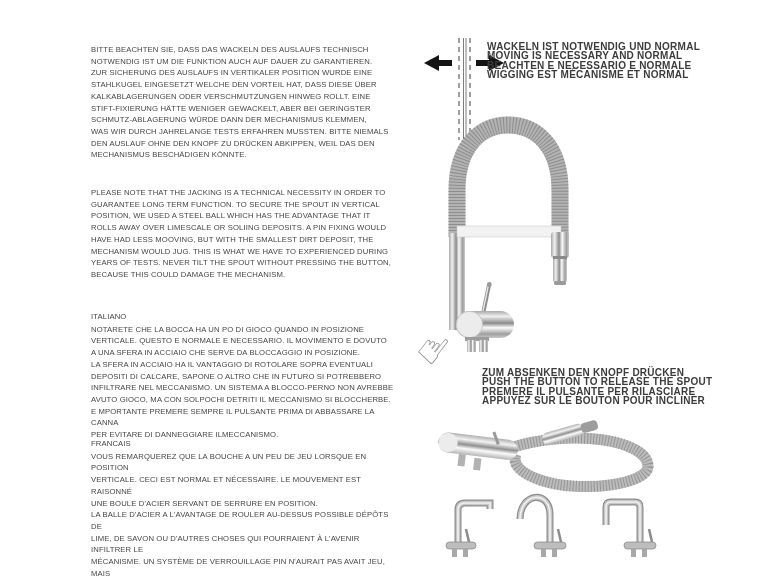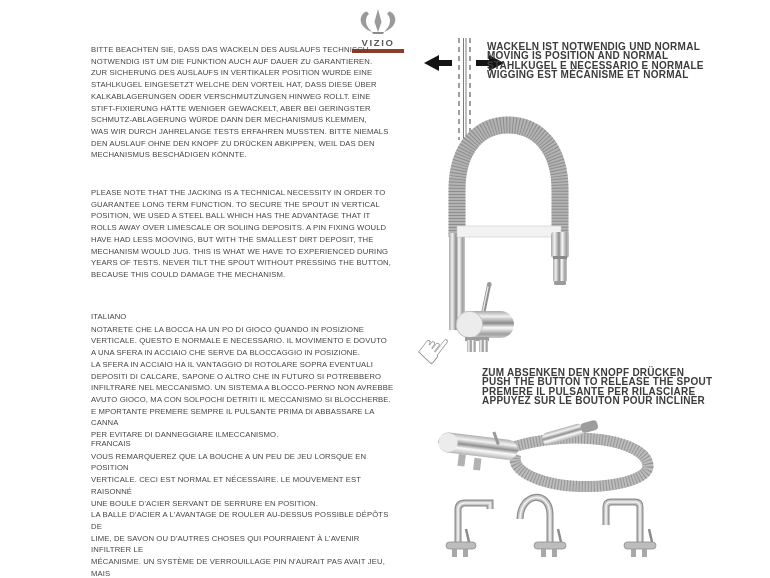--- a/index.html
+++ b/index.html
@@ -31,30 +31,20 @@
   
   .p1{stroke:#8c8c8c;stroke-width:7;fill:none;}
   .p2{stroke:#c6c6c6;stroke-width:4.6;fill:none;}
   .p3{stroke:#f1f1f1;stroke-width:1.6;fill:none;}
 </style>
 </head>
 <body>
 
 <div class="page">
 
-  <div class="logo">
-    <svg width="52" height="26" viewBox="0 0 52 26">
-      <polygon points="26,1 29.5,14 26,24 22.5,14" fill="#9a9a9a"></polygon>
-      <path d="M13,4 C6,9 7,19 20,24 C12,17 13,9 17,6 C15,3 14,3 13,4 Z" fill="#9a9a9a"></path>
-      <path d="M39,4 C46,9 45,19 32,24 C40,17 39,9 35,6 C37,3 38,3 39,4 Z" fill="#9a9a9a"></path>
-      <path d="M20,24 L32,24 L31,26 L21,26 Z" fill="#8a8a8a"></path>
-    </svg>
-    <div class="brand">VIZIO</div>
-    <div class="bar"></div>
-  </div>
 
   <div class="tblock" style="left:91px;top:44px;">
     <div class="bd">BITTE BEACHTEN SIE, DASS DAS WACKELN DES AUSLAUFS TECHNISCH
 NOTWENDIG IST UM DIE FUNKTION AUCH AUF DAUER ZU GARANTIEREN.
 ZUR SICHERUNG DES AUSLAUFS IN VERTIKALER POSITION WURDE EINE
 STAHLKUGEL EINGESETZT WELCHE DEN VORTEIL HAT, DASS DIESE ÜBER
 KALKABLAGERUNGEN ODER VERSCHMUTZUNGEN HINWEG ROLLT. EINE
 STIFT-FIXIERUNG HÄTTE WENIGER GEWACKELT, ABER BEI GERINGSTER
 SCHMUTZ-ABLAGERUNG WÜRDE DANN DER MECHANISMUS KLEMMEN,
 WAS WIR DURCH JAHRELANGE TESTS ERFAHREN MUSSTEN. BITTE NIEMALS
@@ -109,22 +99,22 @@
       <rect x="16" y="24" width="13" height="6" fill="#141414"></rect>
     </g>
     <g>
       <polygon points="81,27 66,19 66,35" fill="#141414"></polygon>
       <rect x="53" y="24" width="13" height="6" fill="#141414"></rect>
     </g>
   </svg>
 
   <div class="note" style="left:487px;top:42px;">
     <div>WACKELN IST NOTWENDIG UND NORMAL</div>
-    <div>MOVING IS POSITION AND NORMAL</div>
-    <div>STAHLKUGEL E NECESSARIO E NORMALE</div>
+    <div>MOVING IS NECESSARY AND NORMAL</div>
+    <div>BEACHTEN E NECESSARIO E NORMALE</div>
     <div>WIGGING EST MÉCANISME ET NORMAL</div>
   </div>
 
   <svg class="abs" style="left:420px;top:95px;" width="220" height="300" viewBox="0 0 220 300">
     <defs>
       <linearGradient id="tubeV" x1="0" y1="0" x2="1" y2="0">
         <stop offset="0" stop-color="#a9a9a9"></stop>
           <stop offset="0.2" stop-color="#f0f0f0"></stop>
         <stop offset="0.45" stop-color="#8b8b8b"></stop>
           <stop offset="0.62" stop-color="#fbfbfb"></stop>

